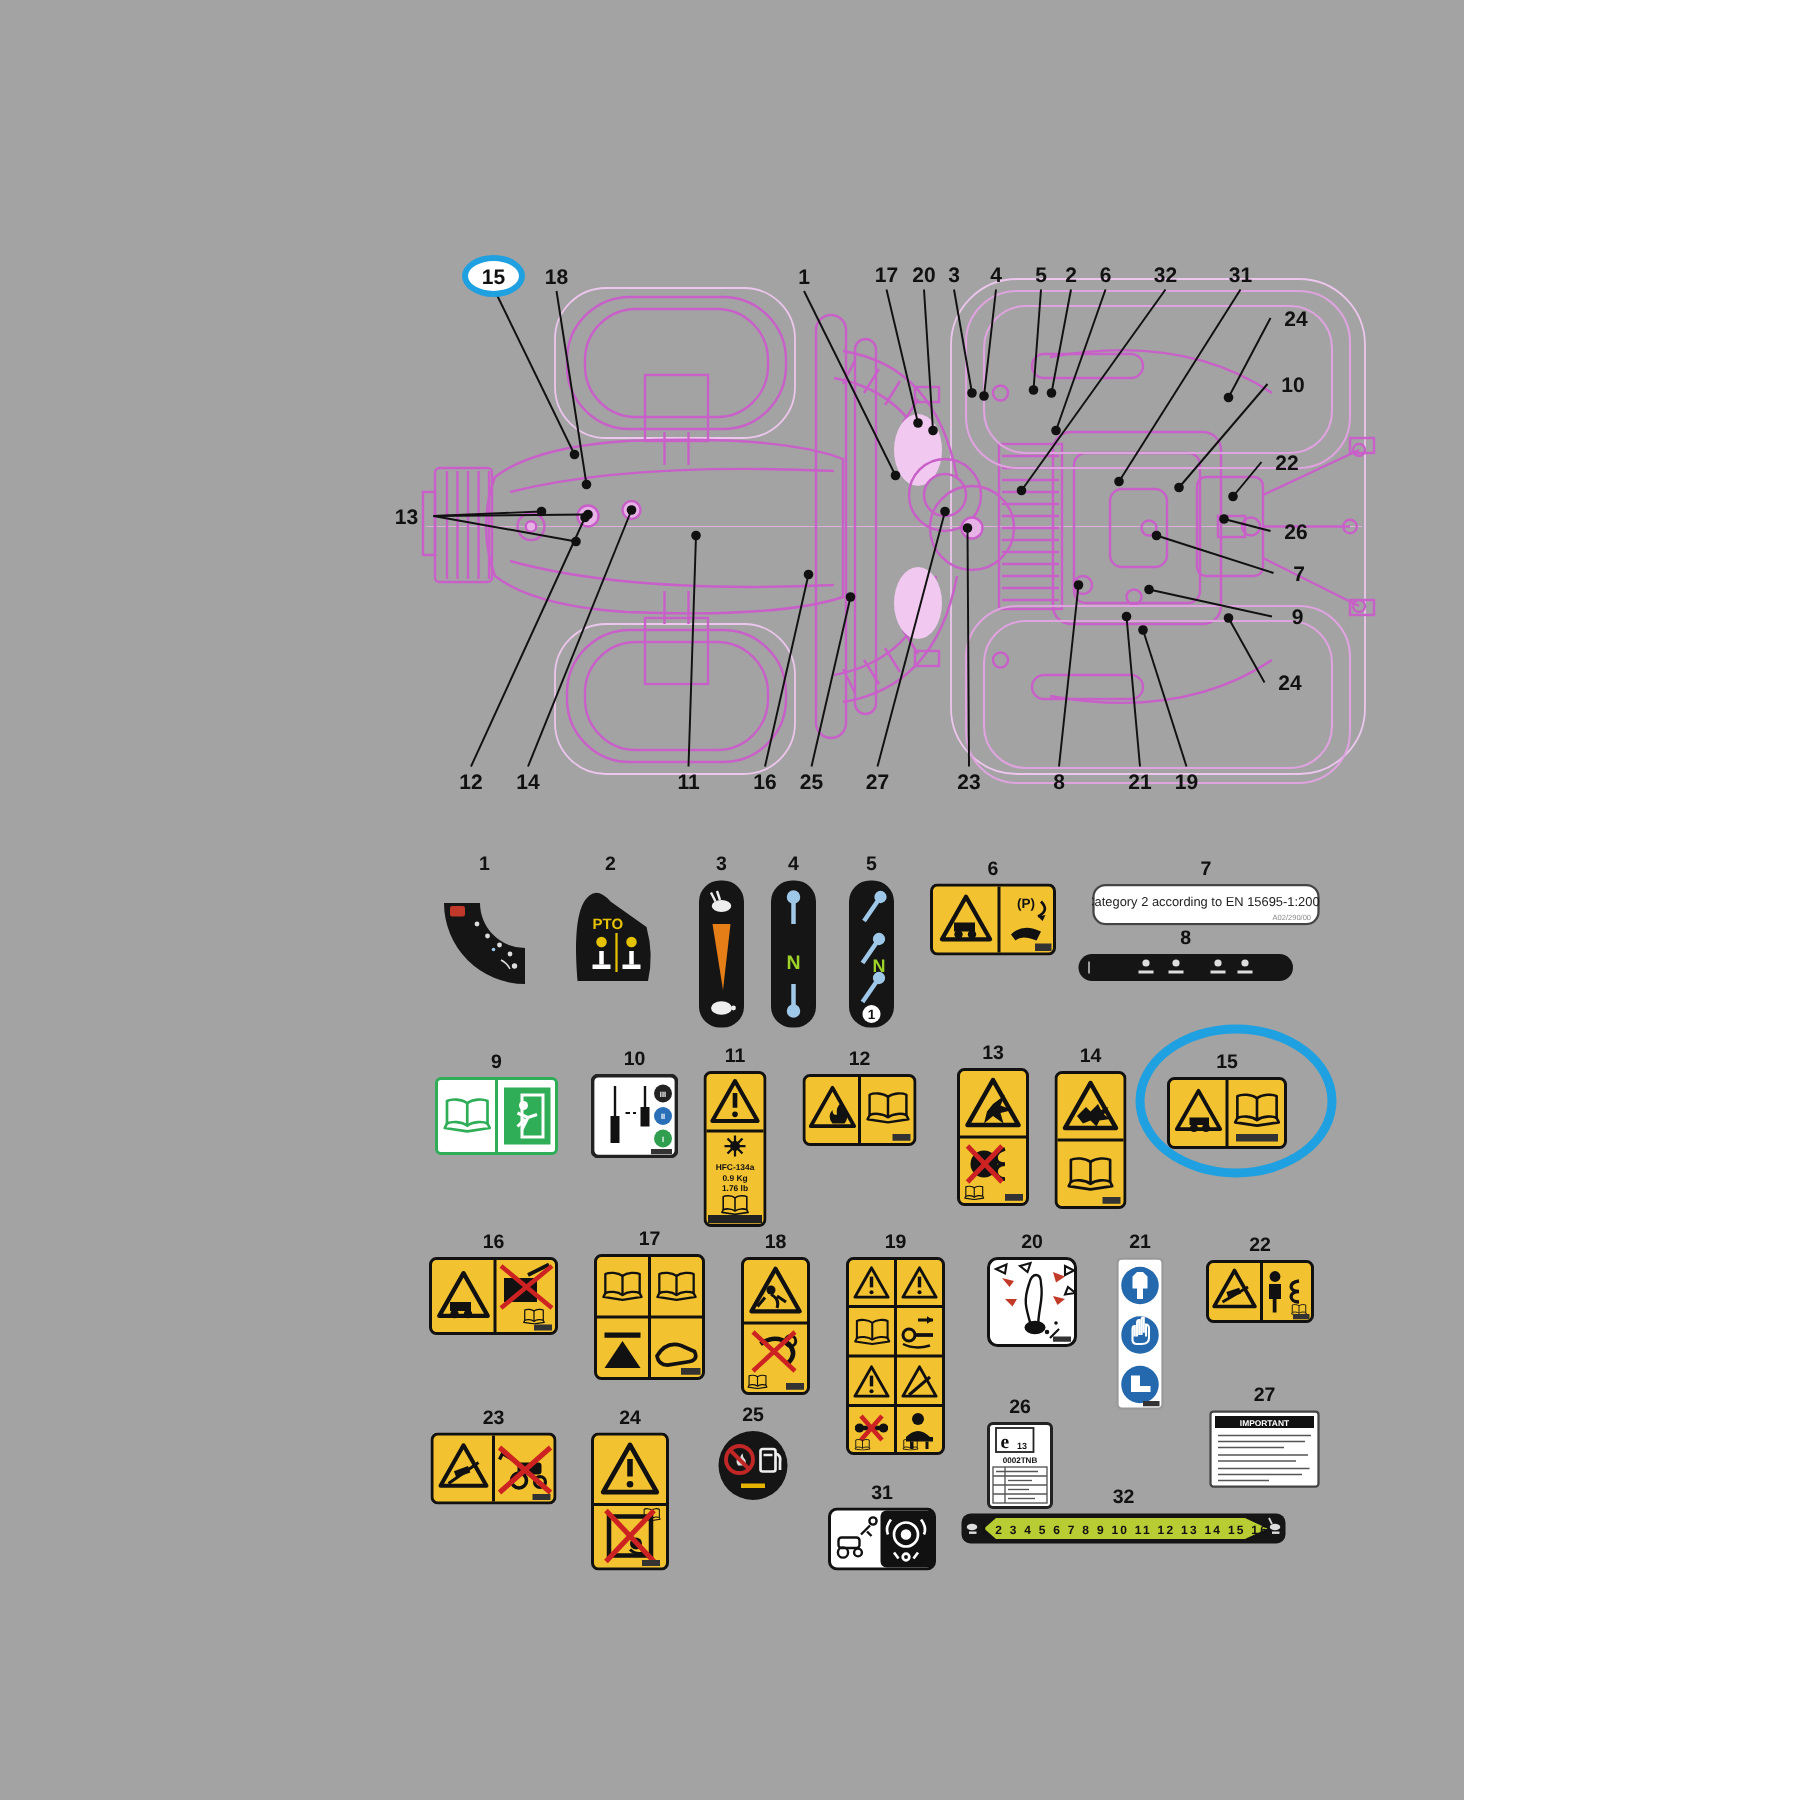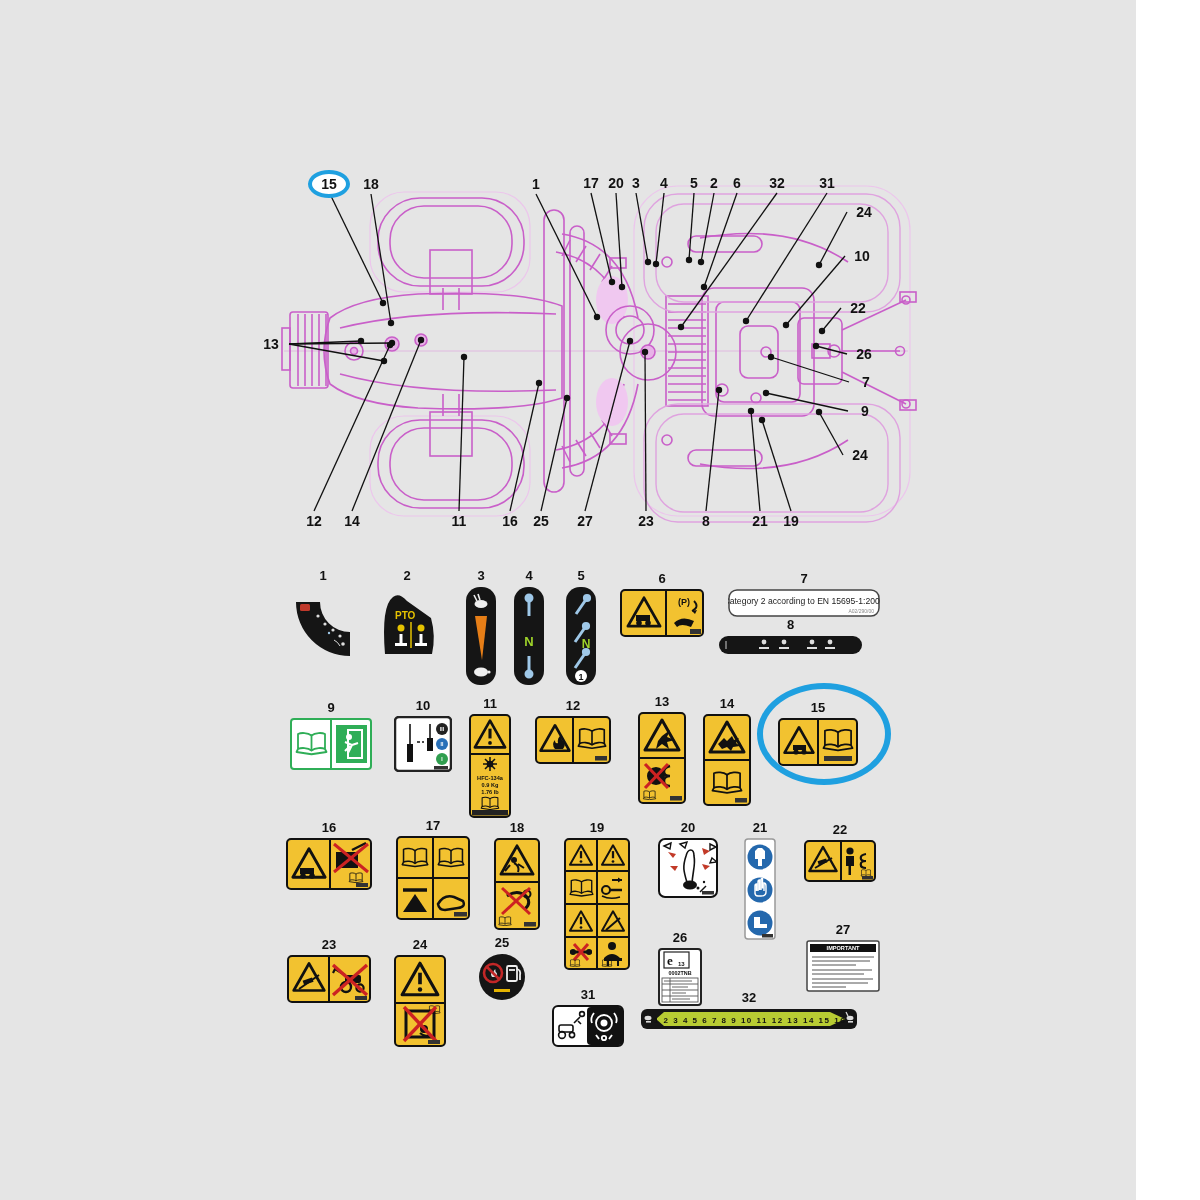--- a/index.html
+++ b/index.html
@@ -1,16 +1,16 @@
 <!DOCTYPE html>
 <html><head>
 <meta charset="utf-8">
 <style>
   html,body{margin:0;padding:0;background:#fff;}
-  #page{position:relative;width:1136px;height:1200px;background:#e5e5e5;overflow:hidden;
+  #page{position:relative;width:976px;height:1200px;background:#a3a3a3;overflow:hidden;
         font-family:"Liberation Sans",sans-serif;}
   
   #diagram{position:absolute;left:0;top:0;width:1200px;height:560px;}
   #art,#leader-svg{position:absolute;left:0;top:0;pointer-events:none;}
   #leader-svg line{stroke:#111;stroke-width:1.3px;}
   #leader-svg circle{fill:#111;}
   .callout{position:absolute;width:30px;text-align:center;
            font-weight:bold;font-size:14px;color:#111;line-height:18px;}
   .callout.hl{border:4px solid #1fa0e0;border-radius:50%;background:#fff;
               width:34px;height:20px;margin-left:-7px;margin-top:-5px;line-height:20px;}

